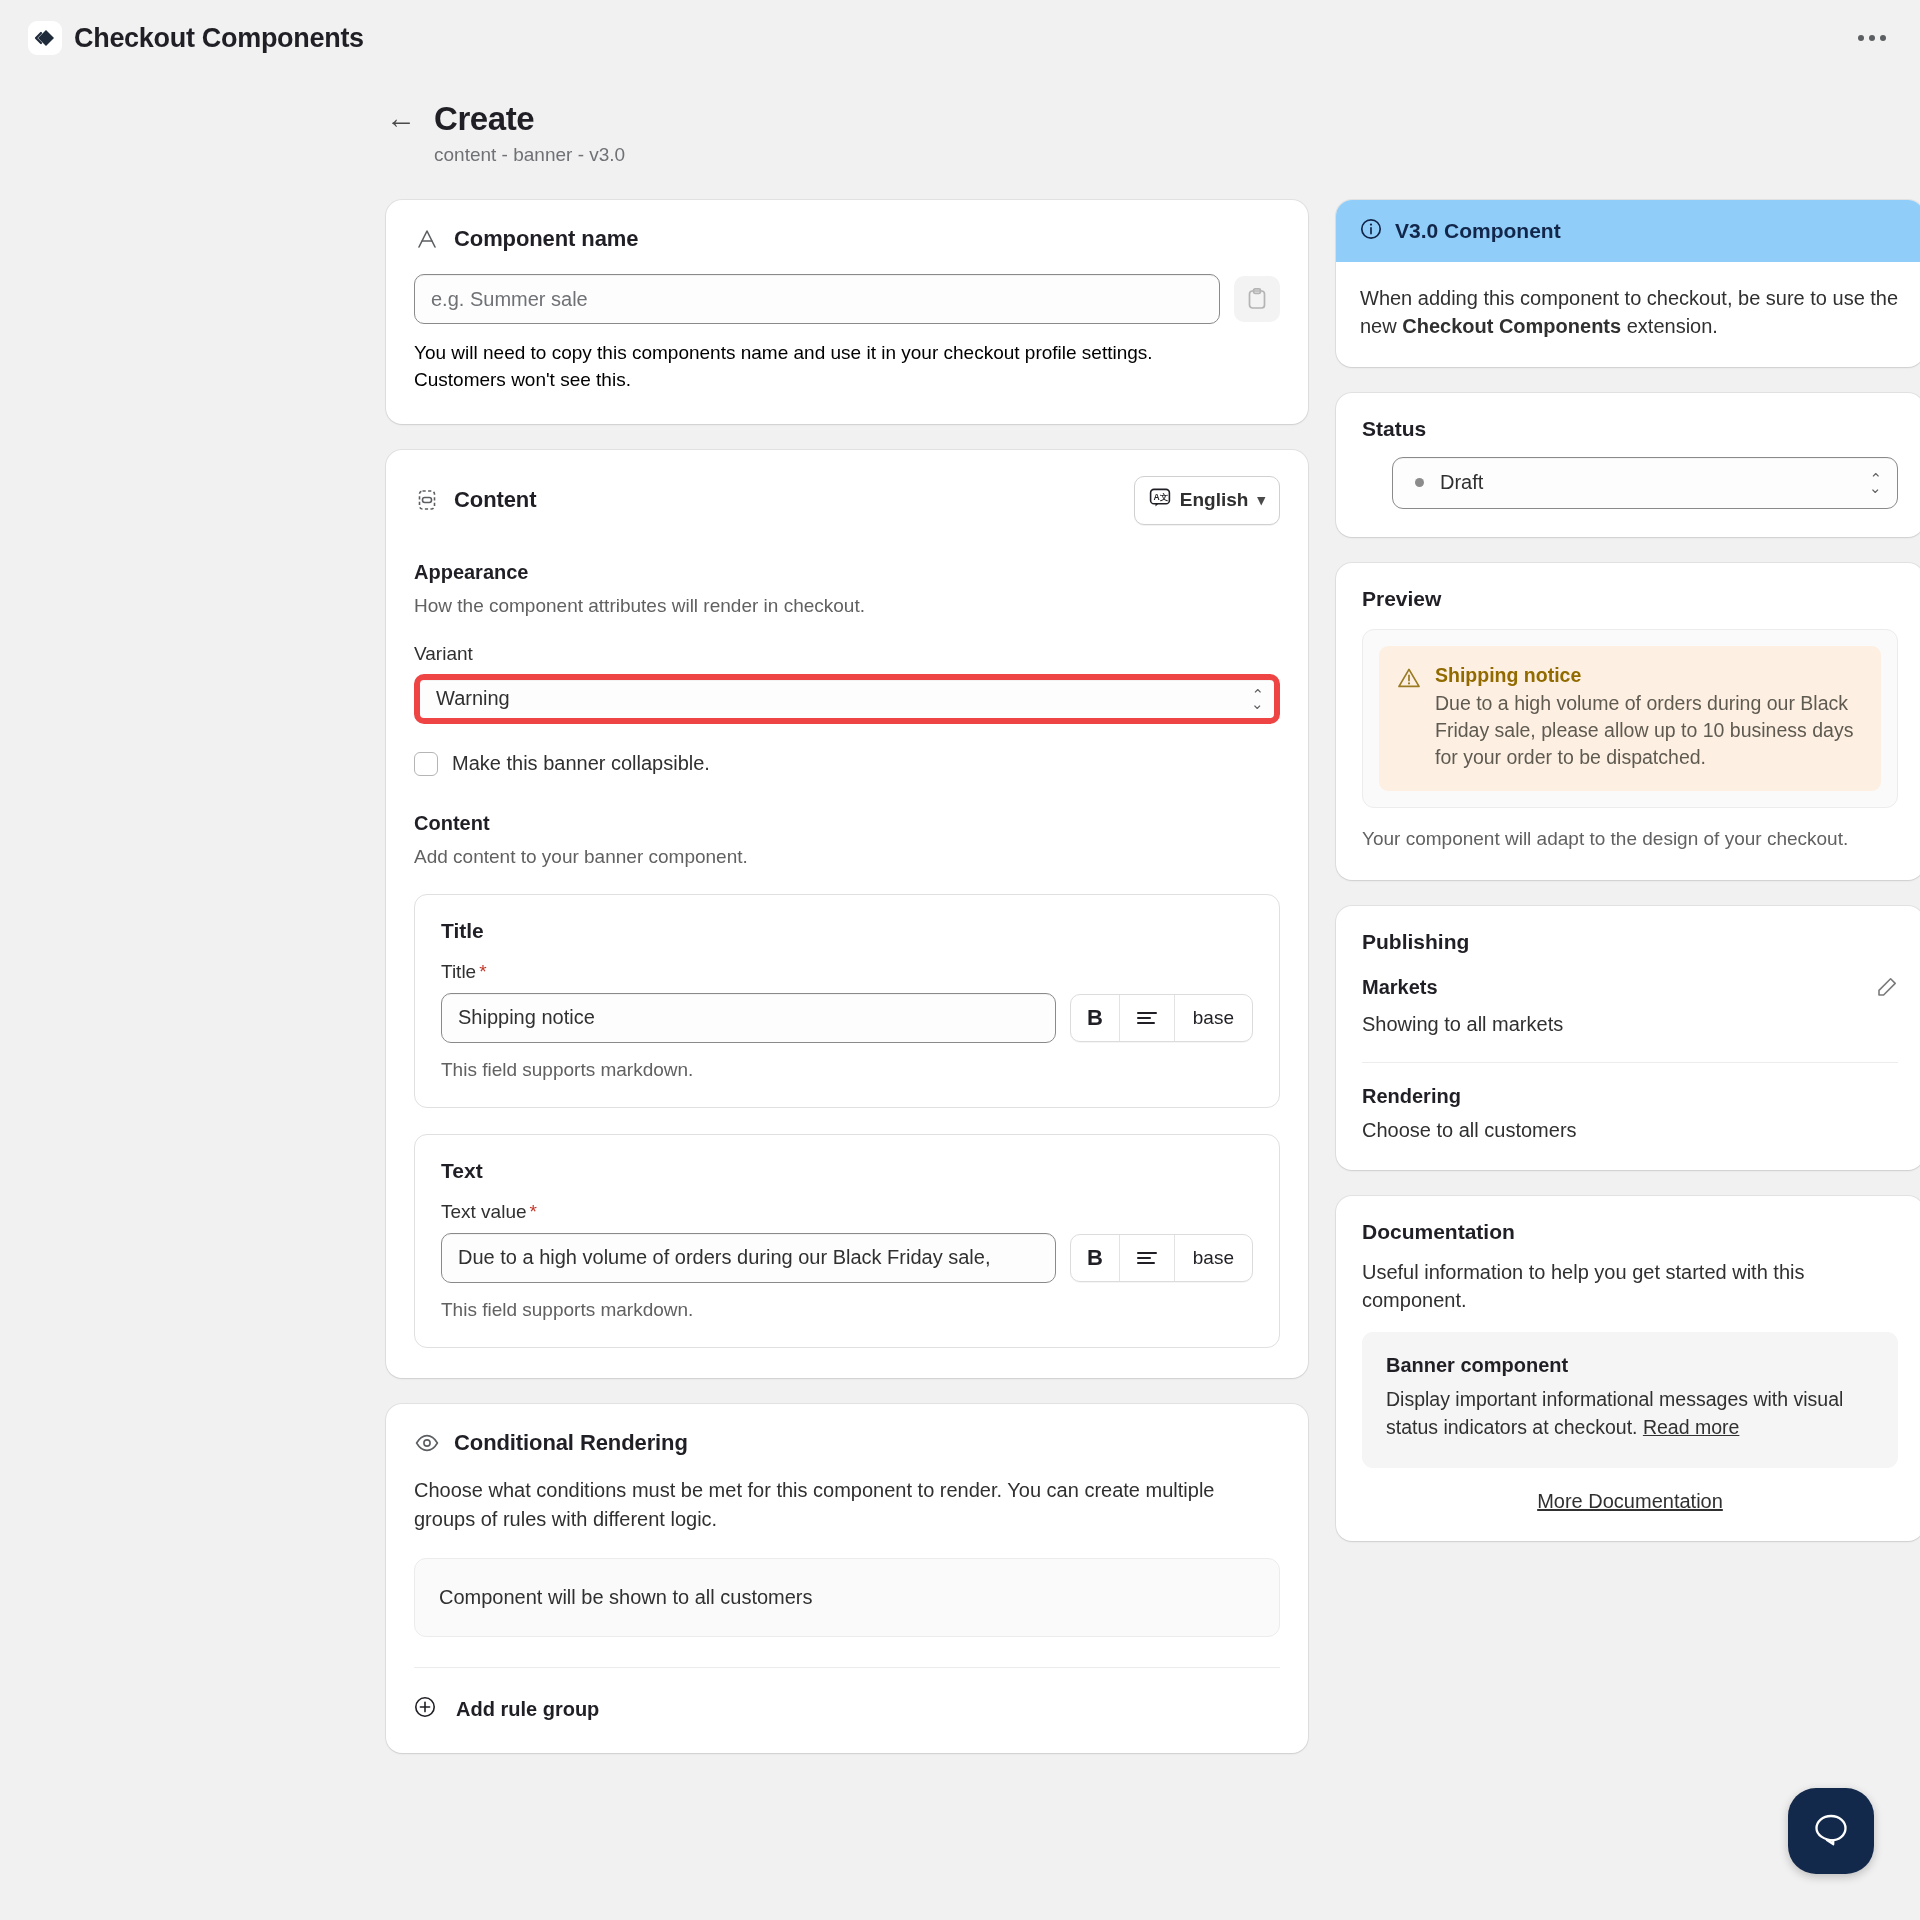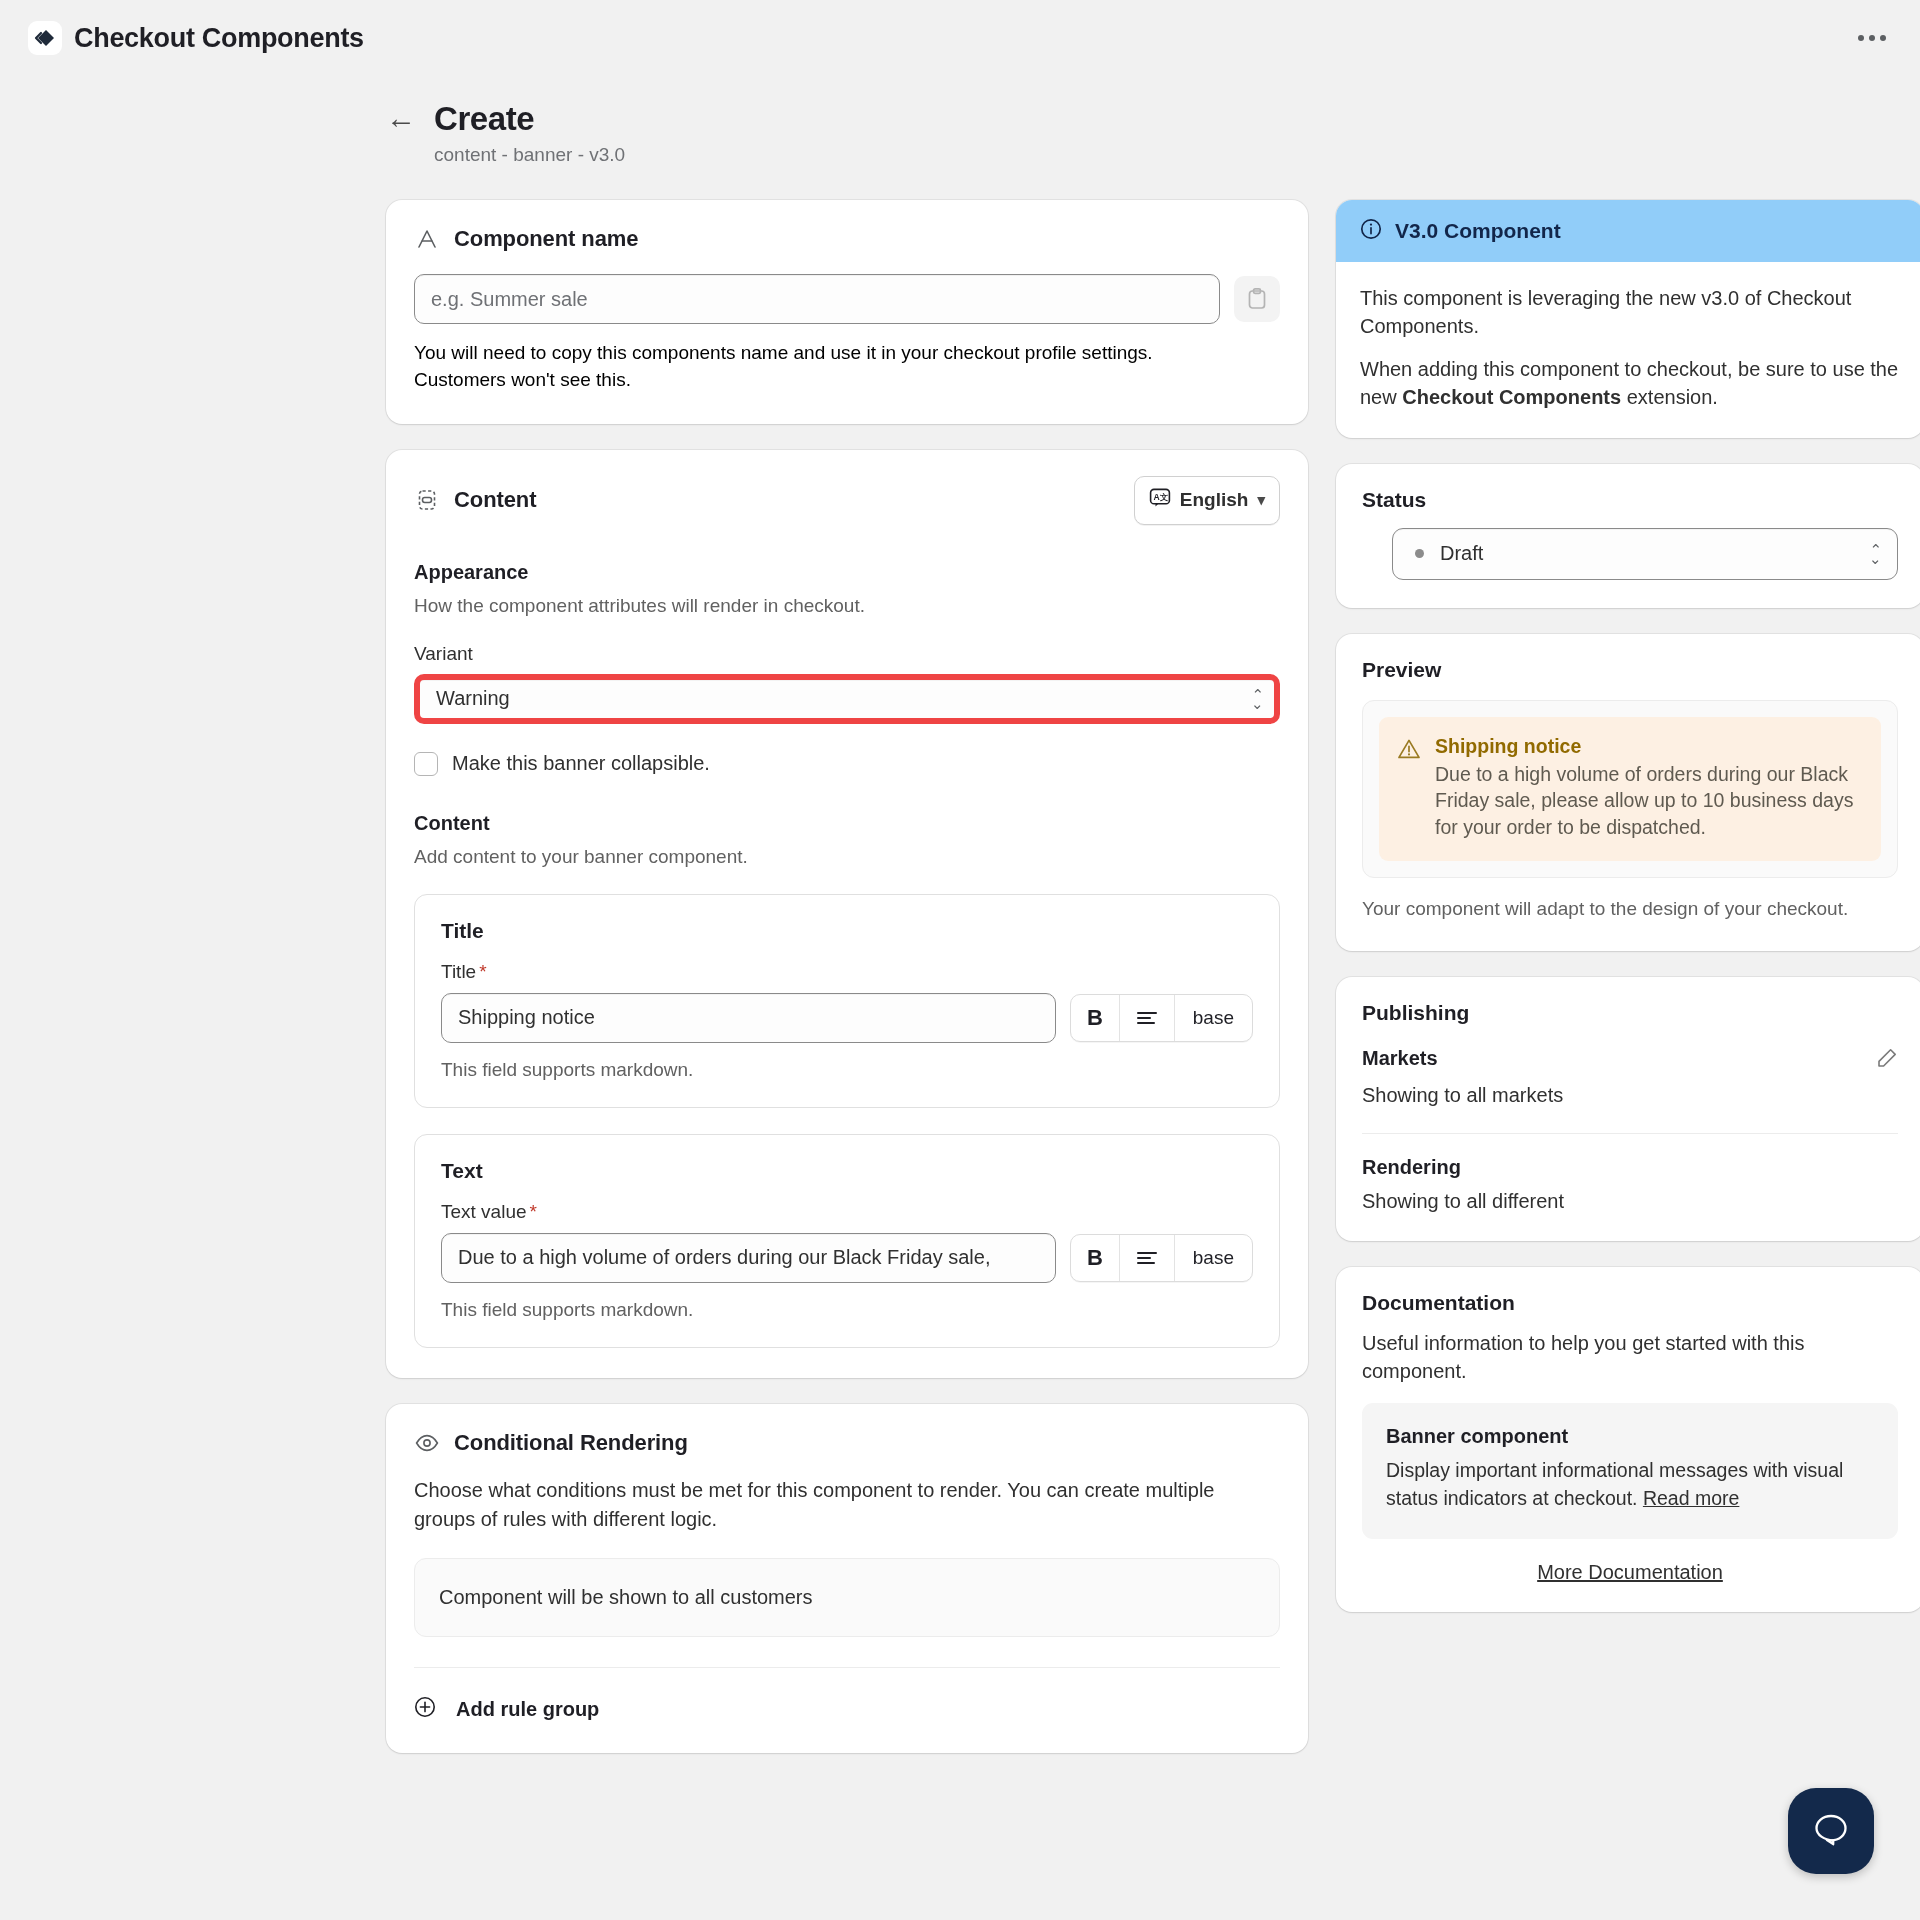--- a/index.html
+++ b/index.html
@@ -677,21 +677,20 @@
             <span>
               <svg width="22" height="22" viewBox="0 0 22 22">
                 <circle cx="11" cy="11" r="9.2" fill="none" stroke="#12264a" stroke-width="1.7"></circle>
                 <circle cx="11" cy="6.6" r="1.15" fill="#12264a"></circle>
                 <line x1="11" y1="9.8" x2="11" y2="15.6" stroke="#12264a" stroke-width="1.7" stroke-linecap="round"></line>
               </svg>
             </span>
             <span class="banner-head-text">V3.0 Component</span>
           </div>
           <div class="banner-body">
-            <div class="banner-p">This component is leveraging the new v3.0 of Checkout Components.</div>
             <div class="banner-p">
               <span>When adding this component to checkout, be sure to use the new </span><b>Checkout Components</b><span> extension.</span>
             </div>
           </div>
         </div>
 
         <div class="card">
           <div class="side-pad">
             <div class="side-title">Status</div>
             <div class="status-select">
@@ -738,21 +737,21 @@
                 <svg width="22" height="22" viewBox="0 0 22 22">
                   <path d="M14.6 2.8 L19.2 7.4 L7.6 19 L3 19 L3 14.4 Z" fill="none" stroke="#7a7a7a" stroke-width="1.6" stroke-linejoin="round"></path>
                 </svg>
               </span>
             </div>
             <div class="pub-value">Showing to all markets</div>
             <div class="pub-divider"></div>
             <div class="pub-row">
               <span class="pub-label">Rendering</span>
             </div>
-            <div class="pub-value">Showing to all different</div>
+            <div class="pub-value">Choose to all customers</div>
           </div>
         </div>
 
         <div class="card">
           <div class="side-pad">
             <div class="side-title">Documentation</div>
             <div class="doc-desc">Useful information to help you get started with this component.</div>
             <div class="doc-box">
               <div class="doc-box-title">Banner component</div>
               <div class="doc-box-text">

